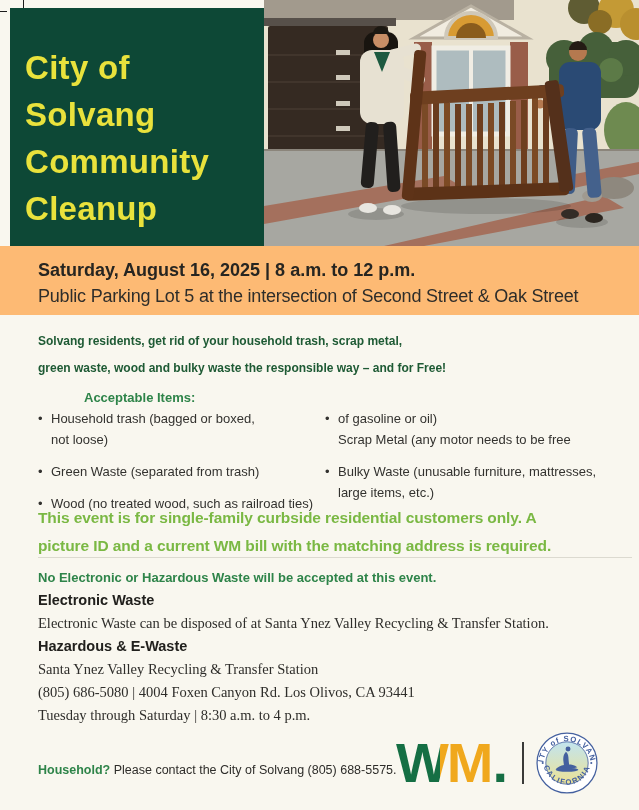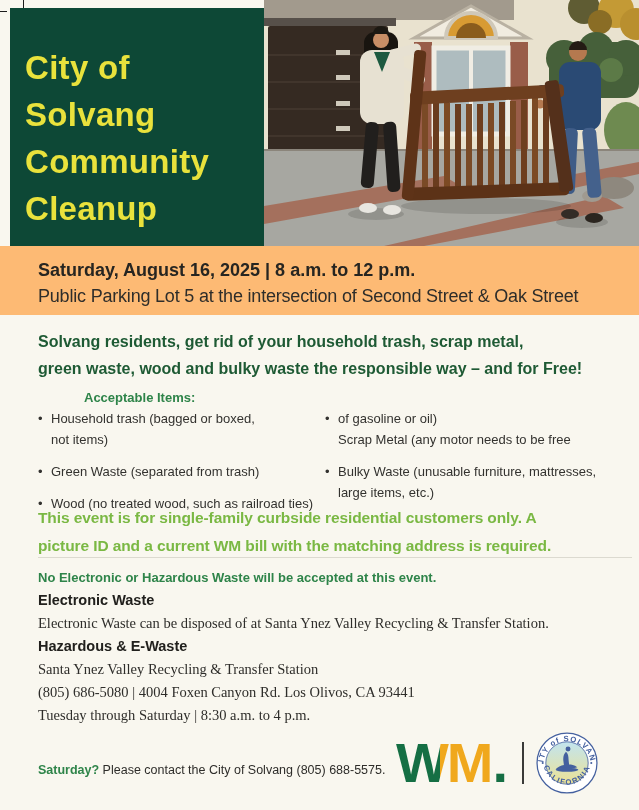--- a/index.html
+++ b/index.html
@@ -20,21 +20,21 @@
   .title-box h1 span{display:block;white-space:nowrap;}
   .photo-wrap{position:absolute;left:264px;top:0;width:375px;height:246px;z-index:1;}
 
   
   .event-bar{position:absolute;left:0;top:246px;width:639px;height:69px;background:#fdba74;box-sizing:border-box;padding:11px 0 0 38px;}
   .event-datetime{font-size:18px;font-weight:700;color:#262521;line-height:26px;white-space:nowrap;}
   .event-location{font-size:18px;font-weight:400;color:#2e2d2a;line-height:26px;white-space:nowrap;letter-spacing:-.2px;}
 
   
   .intro{position:absolute;left:38px;top:328px;}
-  .intro div{font-size:16px;font-weight:700;color:#1e5a34;line-height:27px;white-space:nowrap;}
+  .intro div{font-size:12px;font-weight:700;color:#1e5a34;line-height:27px;white-space:nowrap;}
 
   .acceptable-heading{position:absolute;left:38px;top:390px;font-size:13px;font-weight:700;color:#2e8449;margin-left:46px;}
 
   .bullets{position:absolute;top:408px;}
   .bullets.left{left:38px;width:285px;}
   .bullets.right{left:325px;width:312px;}
   .b-item{position:relative;margin-bottom:11px;padding-left:13px;font-size:13px;line-height:21px;color:#33322f;}
   .b-item::before{content:"\2022";position:absolute;left:0;top:0;}
   .b-item span{display:block;white-space:nowrap;}
 
@@ -198,21 +198,21 @@
   <div class="intro">
     <div>Solvang residents, get rid of your household trash, scrap metal,</div>
     <div>green waste, wood and bulky waste the responsible way – and for Free!</div>
   </div>
 
   <div class="acceptable-heading">Acceptable Items:</div>
 
   <div class="bullets left">
     <div class="b-item">
       <span>Household trash (bagged or boxed,</span>
-      <span>not items)</span>
+      <span>not loose)</span>
     </div>
     <div class="b-item">
       <span>Green Waste (separated from trash)</span>
     </div>
     <div class="b-item">
       <span>Wood (no treated wood, such as railroad ties)</span>
     </div>
   </div>
 
   <div class="bullets right">
@@ -236,21 +236,21 @@
   <div class="notice">
     <div class="n-green">No Electronic or Hazardous Waste will be accepted at this event.</div>
     <div class="n-head">Electronic Waste</div>
     <div class="n-body">Electronic Waste can be disposed of at Santa Ynez Valley Recycling &amp; Transfer Station.</div>
     <div class="n-head">Hazardous &amp; E-Waste</div>
     <div class="n-body">Santa Ynez Valley Recycling &amp; Transfer Station</div>
     <div class="n-body">(805) 686-5080 | 4004 Foxen Canyon Rd. Los Olivos, CA 93441</div>
     <div class="n-body">Tuesday through Saturday | 8:30 a.m. to 4 p.m.</div>
   </div>
 
-  <p class="questions"><span class="q-label">Saturday?</span><span> Please contact the City of Solvang (805) 688-5575.</span></p>
+  <p class="questions"><span class="q-label">Household?</span><span> Please contact the City of Solvang (805) 688-5575.</span></p>
 
   <div class="logos">
     <div class="wm-logo">
       <span class="wm-text">WM</span>
       <span class="wm-dot">.</span>
     </div>
     <div class="logo-divider"></div>
     <svg class="seal" viewBox="0 0 60 60">
       <defs>
         <linearGradient id="sealGrad" x1="0" y1="0" x2="0" y2="1">

